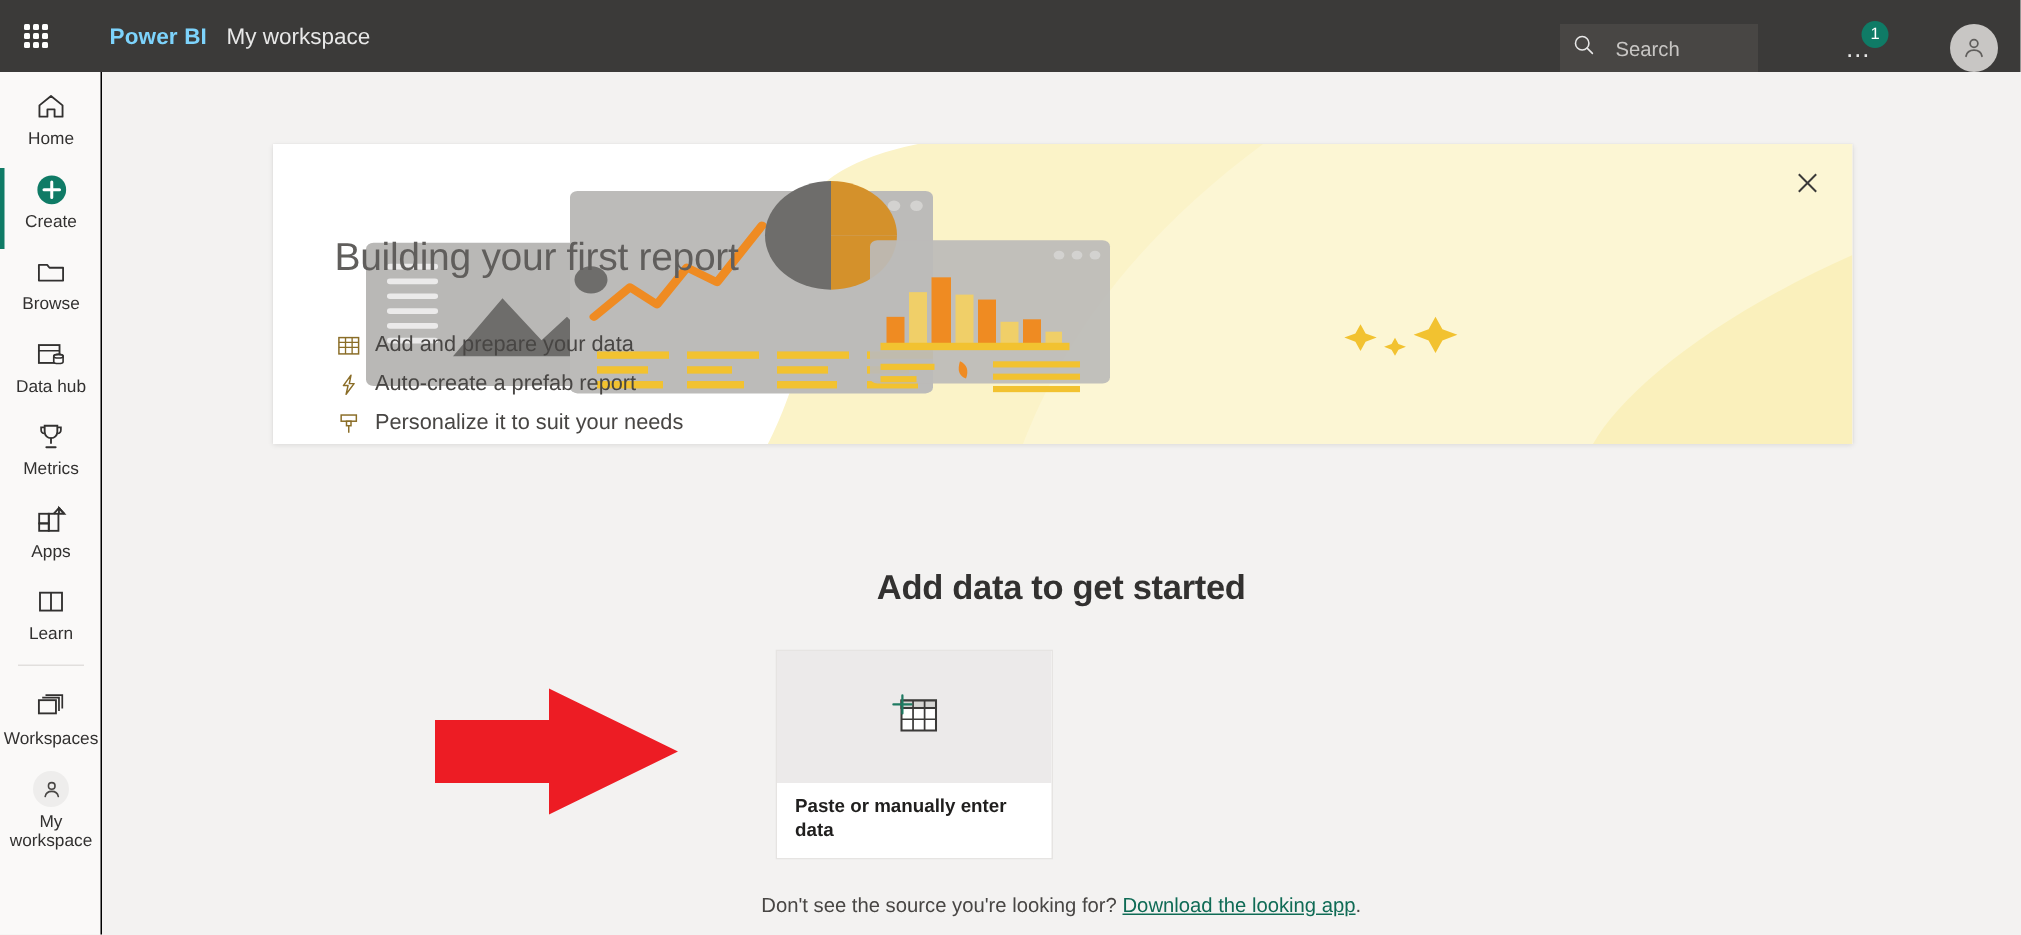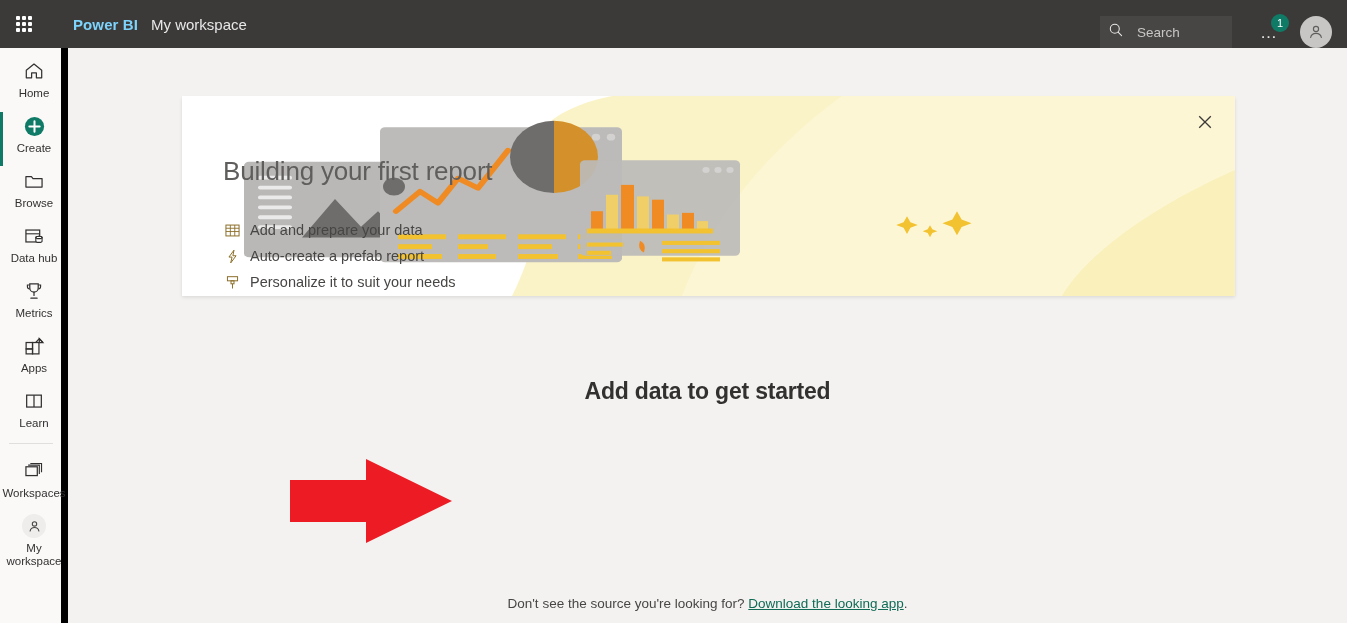--- a/index.html
+++ b/index.html
@@ -51,20 +51,21 @@
     font-size: 15px;
     margin-left: 13px;
     font-weight: normal;
   }
   .topbar-right {
     position: absolute;
     right: 0; top: 0;
     height: 64px;
     display: flex;
     align-items: center;
+    gap: 30px;
   }
   .searchbox {
     width: 132px;
     height: 32px;
     background: #484644;
     display: flex;
     align-items: center;
     padding: 0 8px;
     cursor: text;
   }
@@ -111,21 +112,21 @@
     cursor: pointer;
   }
 
   
   .sidebar {
     position: absolute;
     top: 48px; left: 0;
     width: 68px;
     height: 575px;
     background: #faf9f8;
-    border-right: 7px solid #000000;
+    border-right: 1px solid #000000;
     z-index: 30;
   }
   .nav-item {
     position: relative;
     width: 68px;
     padding: 8px 2px 6px;
     display: flex;
     flex-direction: column;
     align-items: center;
     cursor: pointer;
@@ -575,20 +576,35 @@
         <line x1="1.2" y1="1.2" x2="12.8" y2="12.8" stroke="#3b3a39" stroke-width="1.3"></line>
         <line x1="12.8" y1="1.2" x2="1.2" y2="12.8" stroke="#3b3a39" stroke-width="1.3"></line>
       </svg>
     </div>
   </div>
 
   <h2 class="add-title">Add data to get started</h2>
 
   <div class="cards">
 
+    <div class="card hovered">
+      <div class="card-ico-area">
+        <span>
+          <svg width="36" height="36" viewBox="0 0 36 36">
+            <rect x="9" y="9" width="23" height="20" fill="#ffffff" stroke="#3b3a39" stroke-width="1.35"></rect>
+            <rect x="9" y="9" width="23" height="5" fill="#d6d5d3" stroke="#3b3a39" stroke-width="1.35"></rect>
+            <line x1="16.7" y1="9" x2="16.7" y2="29" stroke="#3b3a39" stroke-width="1.15"></line>
+            <line x1="24.4" y1="9" x2="24.4" y2="29" stroke="#3b3a39" stroke-width="1.15"></line>
+            <line x1="9" y1="21.5" x2="32" y2="21.5" stroke="#3b3a39" stroke-width="1.15"></line>
+            <path d="M9.6 5.6v12M3.6 11.6h12" stroke="#1f7a62" stroke-width="1.5" stroke-linecap="round"></path>
+          </svg>
+        </span>
+      </div>
+      <div class="card-label">Paste or manually enter data</div>
+    </div>
 
   </div>
 
   <div class="footnote">
     <span>Don't see the source you're looking for? </span><a href="#">Download the looking app</a><span>.</span>
   </div>
 
   <svg class="red-arrow" viewBox="0 0 162 96">
     <path d="M0 27 H76 V6 L162 48 L76 90 V69 H0 Z" fill="#ed1c24"></path>
   </svg>

